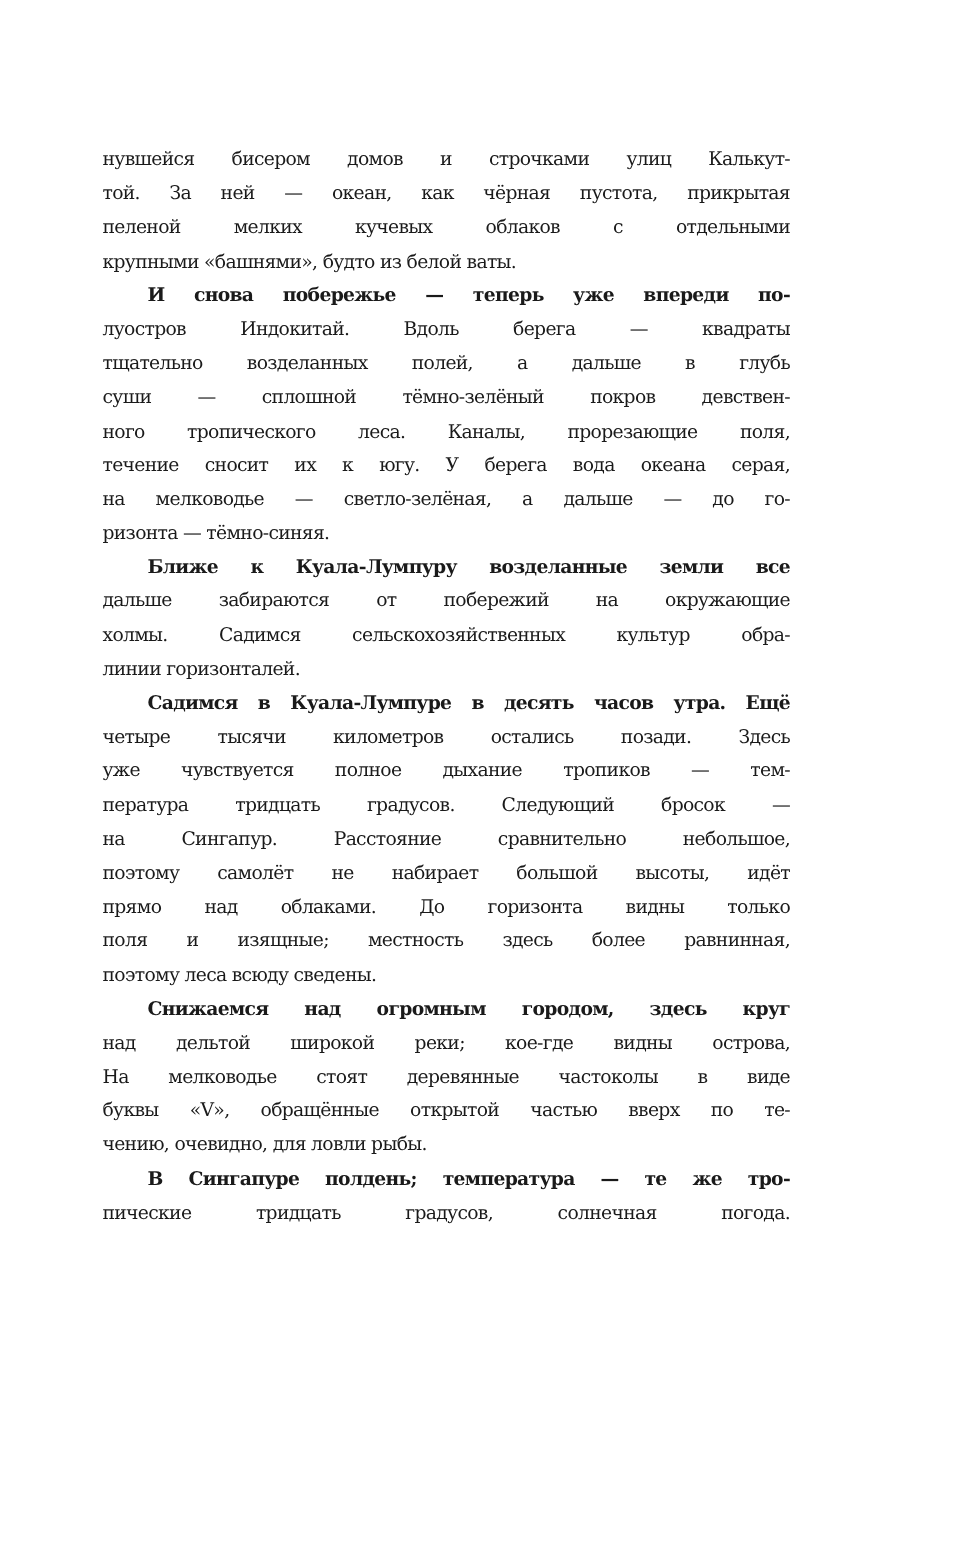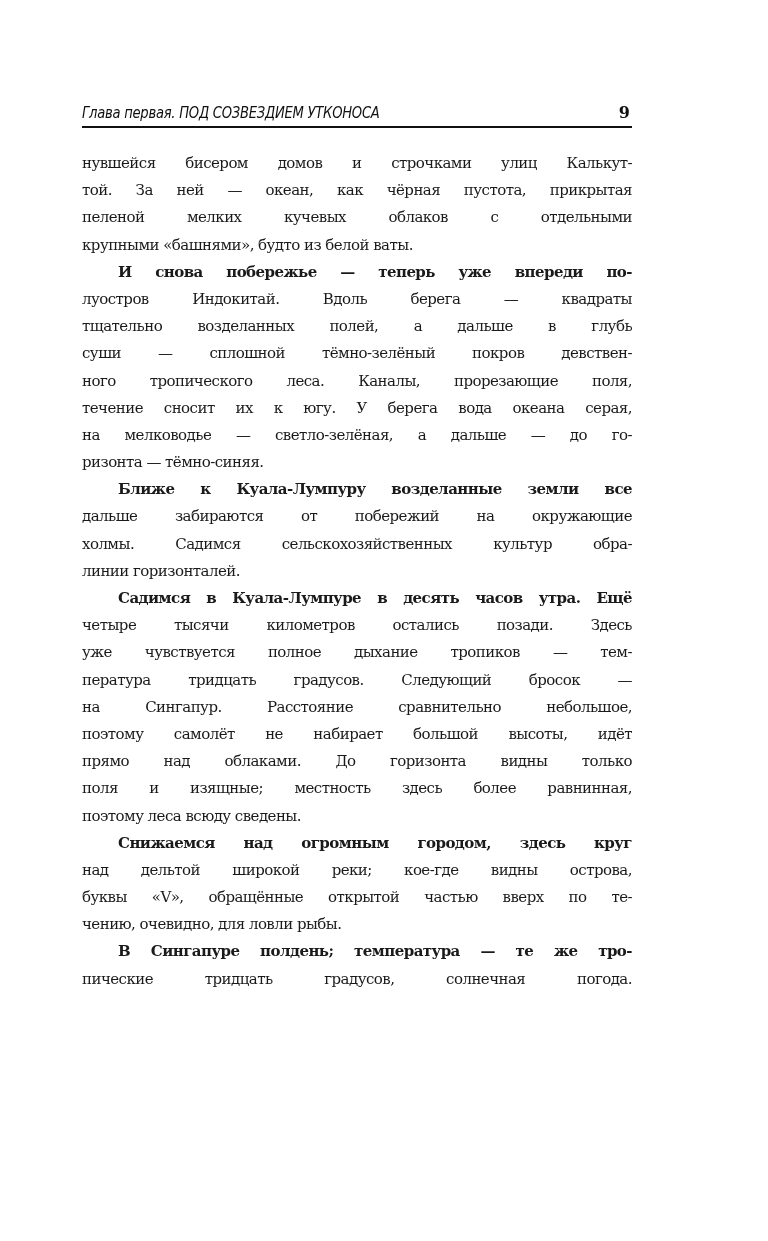--- a/index.html
+++ b/index.html
@@ -67,24 +67,20 @@
   }
   .line.indent {
     padding-left: 36px;
     font-weight: bold;
   }
 </style>
 </head>
 <body>
 
 <div class="page">
-  <div class="running-header">
-    <span class="running-title">Глава первая. ПОД СОЗВЕЗДИЕМ УТКОНОСА</span>
-    <span class="folio">9</span>
-  </div>
 
   <div class="body-text">
 
     <div>
       <span class="line">нувшейся бисером домов и строчками улиц Калькут-</span>
       <span class="line">той. За ней — океан, как чёрная пустота, прикрытая</span>
       <span class="line">пеленой мелких кучевых облаков с отдельными</span>
       <span class="line last">крупными «башнями», будто из белой ваты.</span>
     </div>
 
@@ -114,20 +110,21 @@
       <span class="line">на Сингапур. Расстояние сравнительно небольшое,</span>
       <span class="line">поэтому самолёт не набирает большой высоты, идёт</span>
       <span class="line">прямо над облаками. До горизонта видны только</span>
       <span class="line">поля и изящные; местность здесь более равнинная,</span>
       <span class="line last">поэтому леса всюду сведены.</span>
     </div>
 
     <div>
       <span class="line indent">Снижаемся над огромным городом, здесь круг</span>
       <span class="line">над дельтой широкой реки; кое-где видны острова,</span>
+      <span class="line">На мелководье стоят деревянные частоколы в виде</span>
       <span class="line">буквы «V», обращённые открытой частью вверх по те-</span>
       <span class="line last">чению, очевидно, для ловли рыбы.</span>
     </div>
 
     <div>
       <span class="line indent">В Сингапуре полдень; температура — те же тро-</span>
       <span class="line">пические тридцать градусов, солнечная погода.</span>
     </div>
   </div>
 </div>

